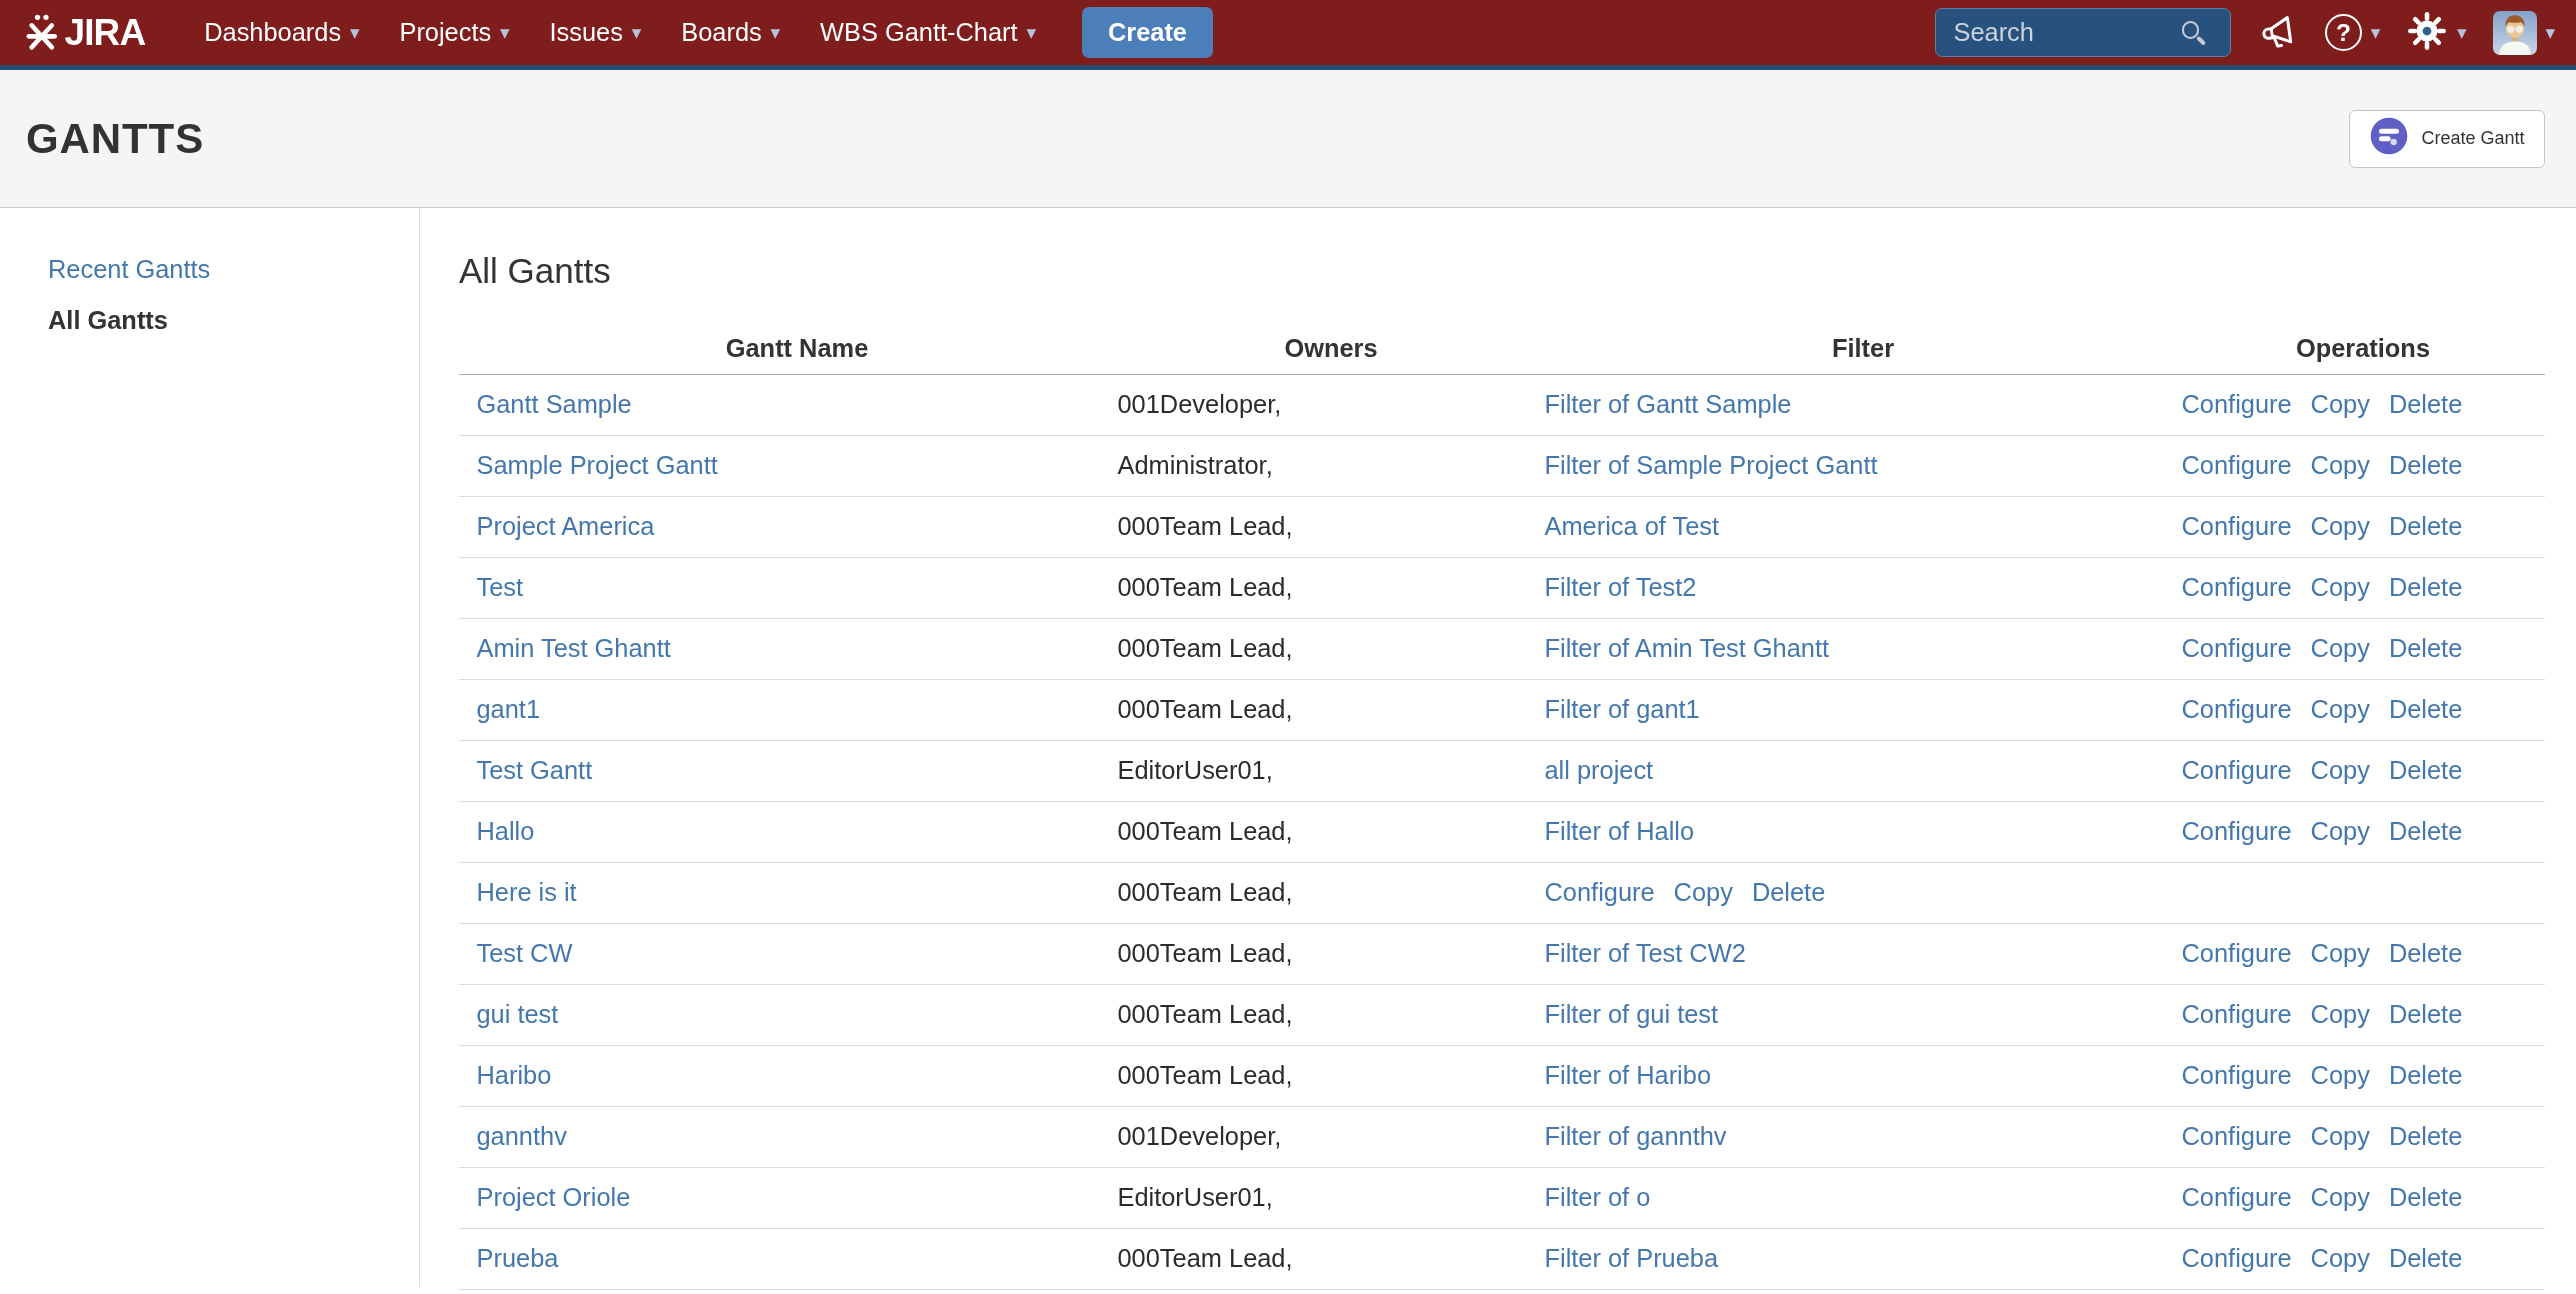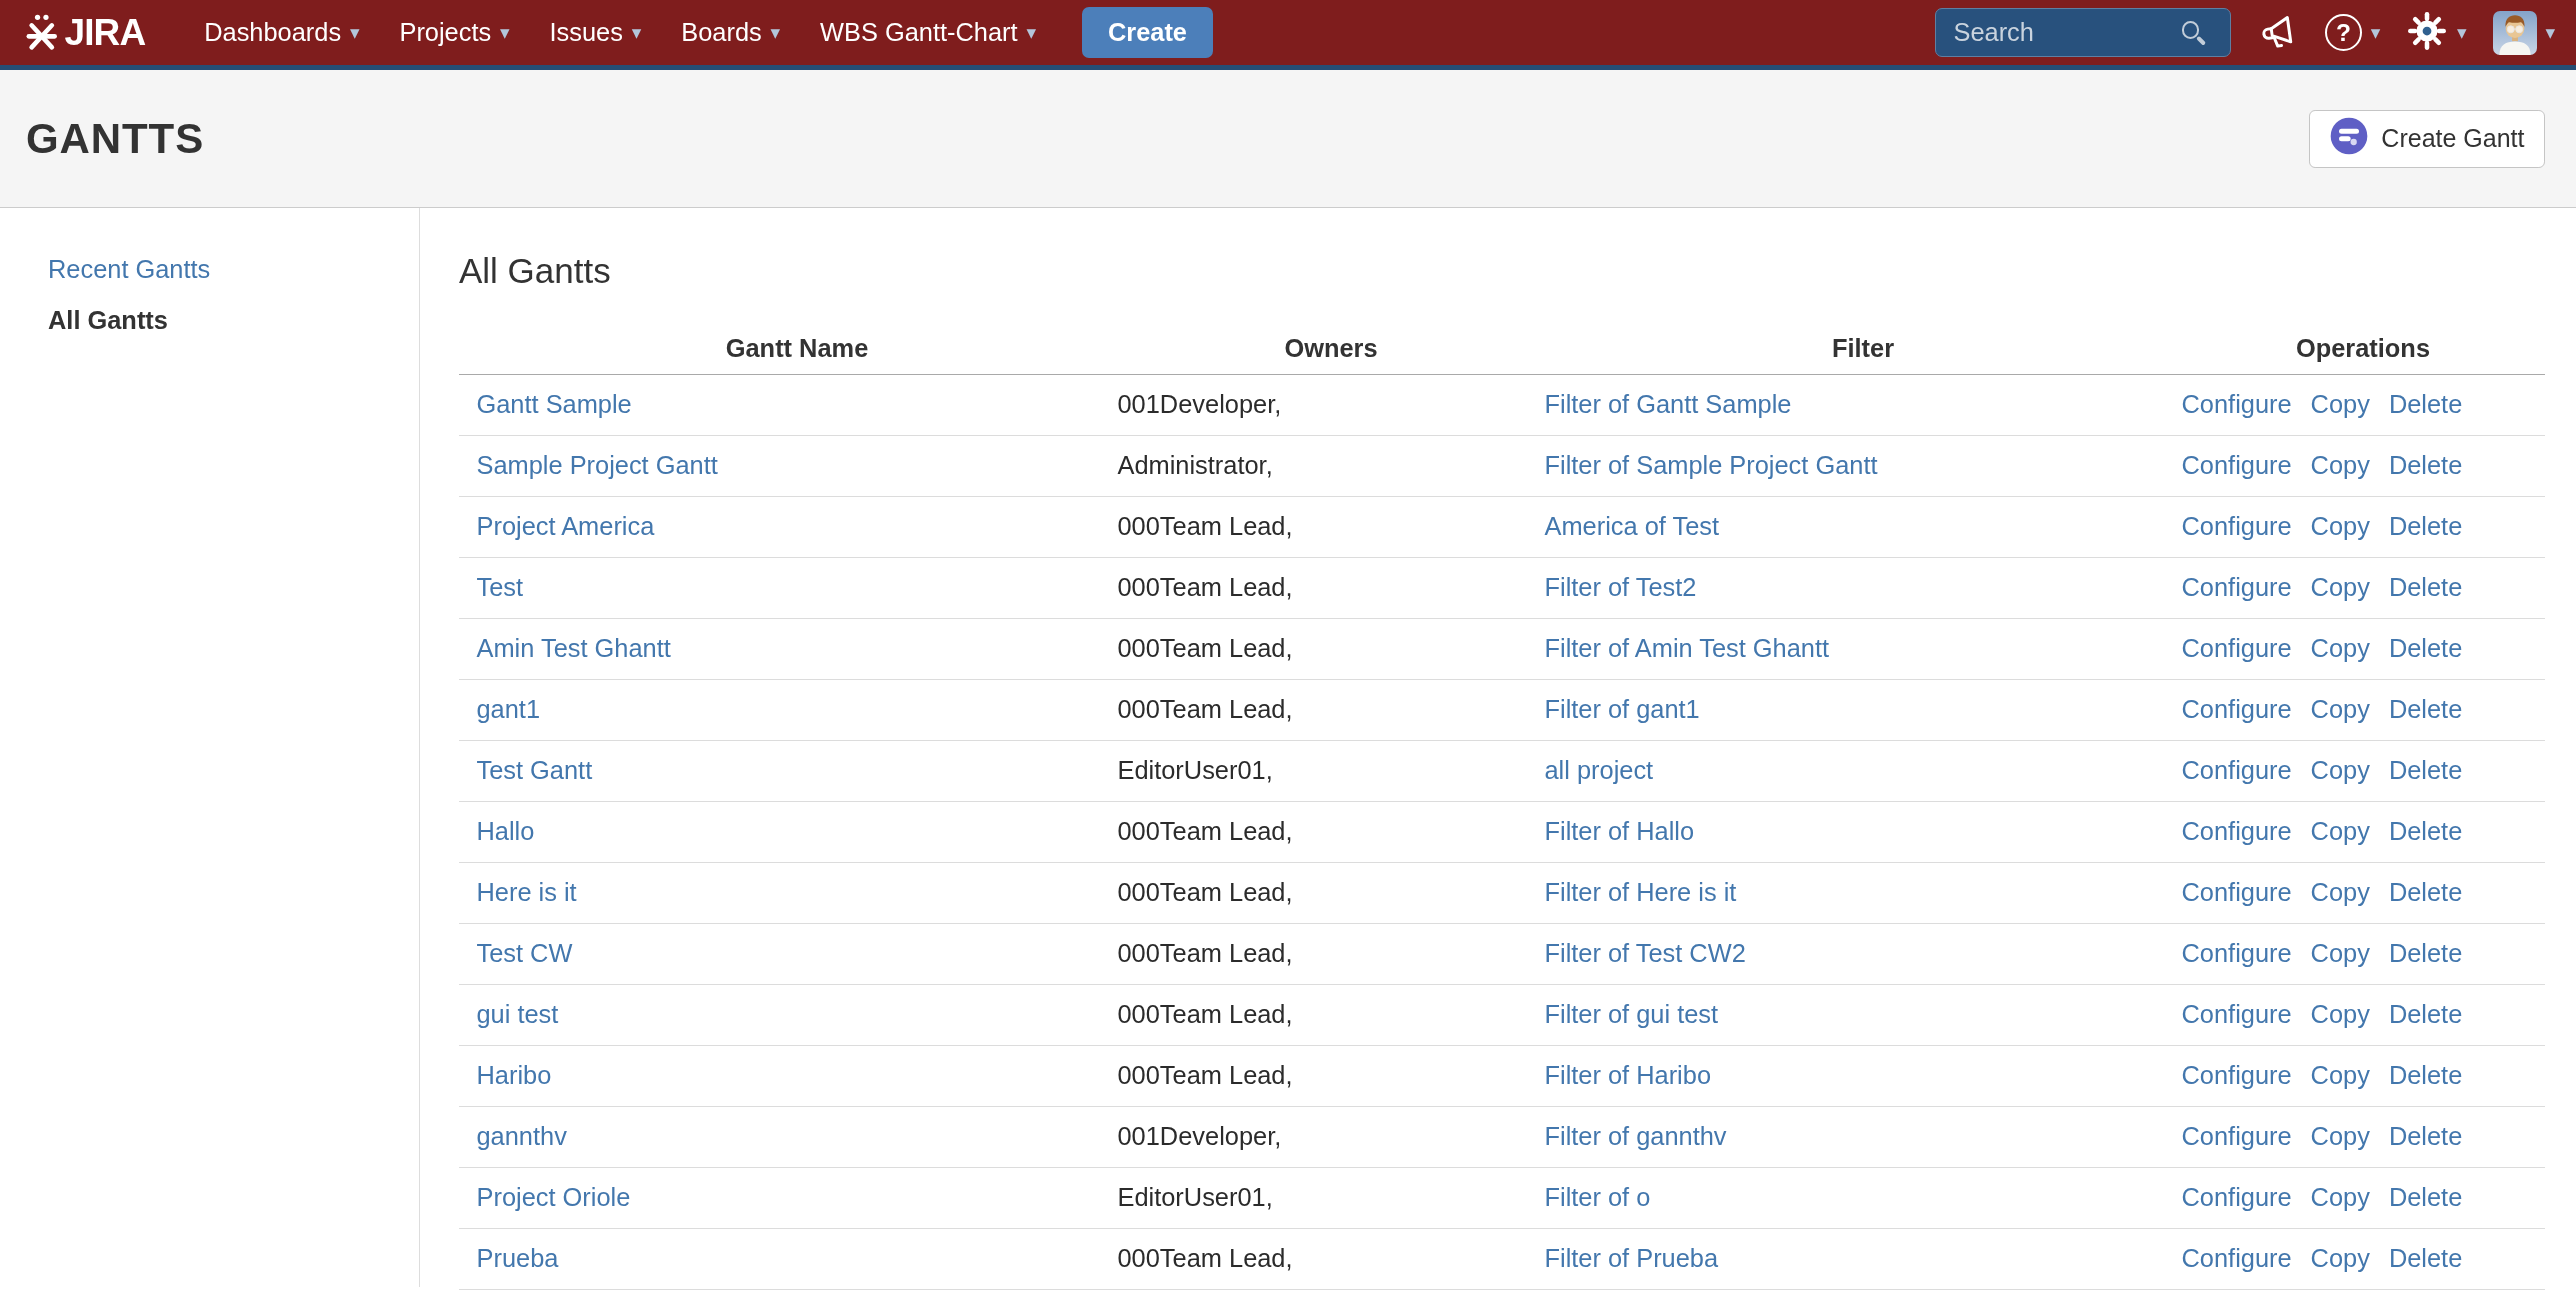--- a/index.html
+++ b/index.html
@@ -40,21 +40,21 @@
   .avatar { width:44px; height:44px; border-radius:7px; overflow:hidden;
     background:linear-gradient(#84a3c9,#c9d6e7); display:flex; align-items:flex-end;
     justify-content:center; }
 
   
   .page-header { height:138px; background:#f5f5f5; border-bottom:1.8px solid #ccc;
     display:flex; align-items:center; padding:0 31.5px 0 26px; }
   .page-title { font-size:42px; font-weight:bold; color:#333; letter-spacing:0.9px; }
   .create-gantt-btn { margin-left:auto; display:flex; align-items:center; gap:12.3px;
     background:#fff; border:1.8px solid #c5c5c5; border-radius:6.1px; height:58px;
-    padding:0 19px; font-family:"Liberation Sans", sans-serif; font-size:25px;
+    padding:0 19px; font-family:"Liberation Sans", sans-serif; font-size:18px;
     color:#333; cursor:pointer; }
 
   
   .content { display:flex; height:1079px; }
   .sidebar { width:420px; border-right:1.8px solid #ddd; padding:44px 0 0 48px;
     flex-shrink:0; }
   .side-link { display:block; color:#4377ad; font-size:25.4px; line-height:35px; }
   .side-active { margin-top:15.8px; color:#333; font-size:25.4px; font-weight:bold;
     line-height:35px; cursor:pointer; }
 
@@ -285,21 +285,20 @@
     <div class="cell c-ops">
               <a class="op-link">Configure</a>
               <a class="op-link">Copy</a>
               <a class="op-link">Delete</a>
             </div>
   </div>
 
   <div class="trow">
     <div class="cell c-name"><a>Here is it</a></div>
     <div class="cell c-owner">000Team Lead,</div>
-    <div class="cell c-filter"><a>Filter of Here is it</a></div>
     <div class="cell c-ops">
               <a class="op-link">Configure</a>
               <a class="op-link">Copy</a>
               <a class="op-link">Delete</a>
             </div>
   </div>
 
   <div class="trow">
     <div class="cell c-name"><a>Test CW</a></div>
     <div class="cell c-owner">000Team Lead,</div>

